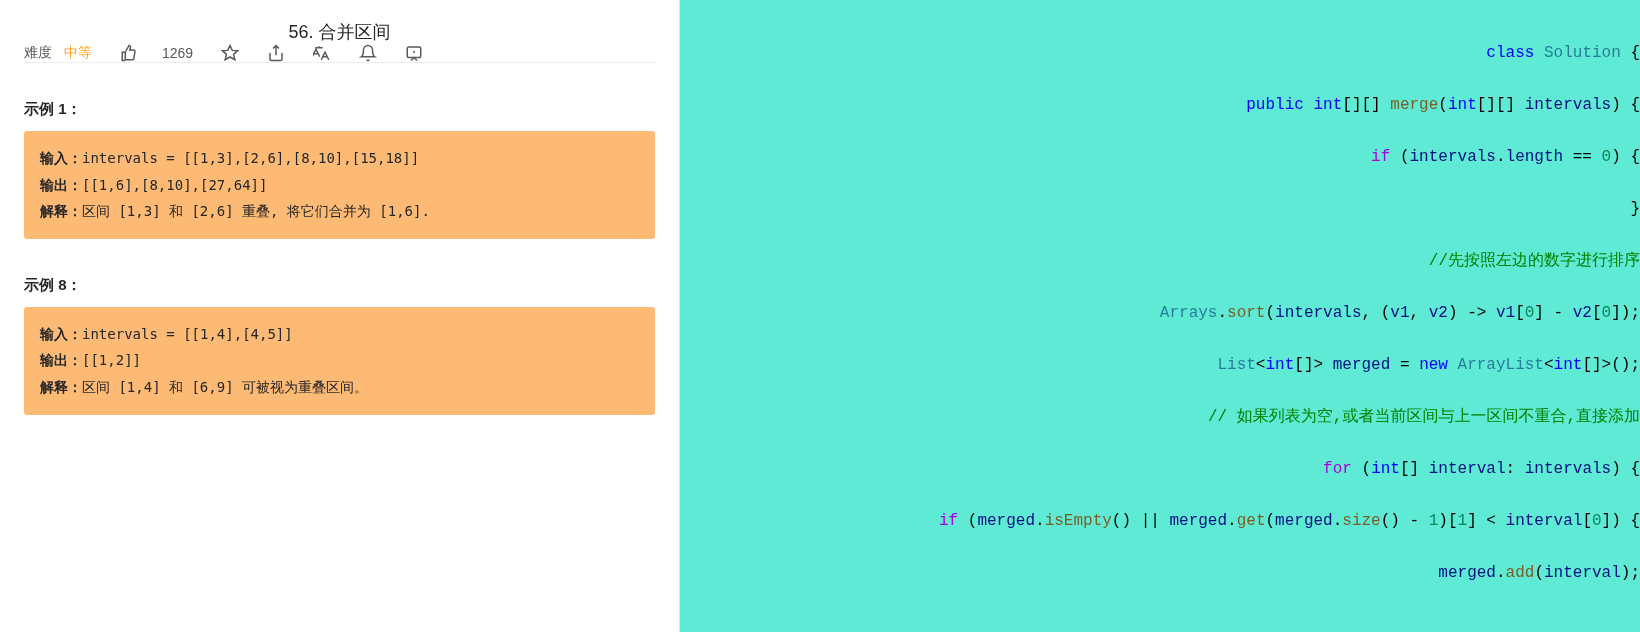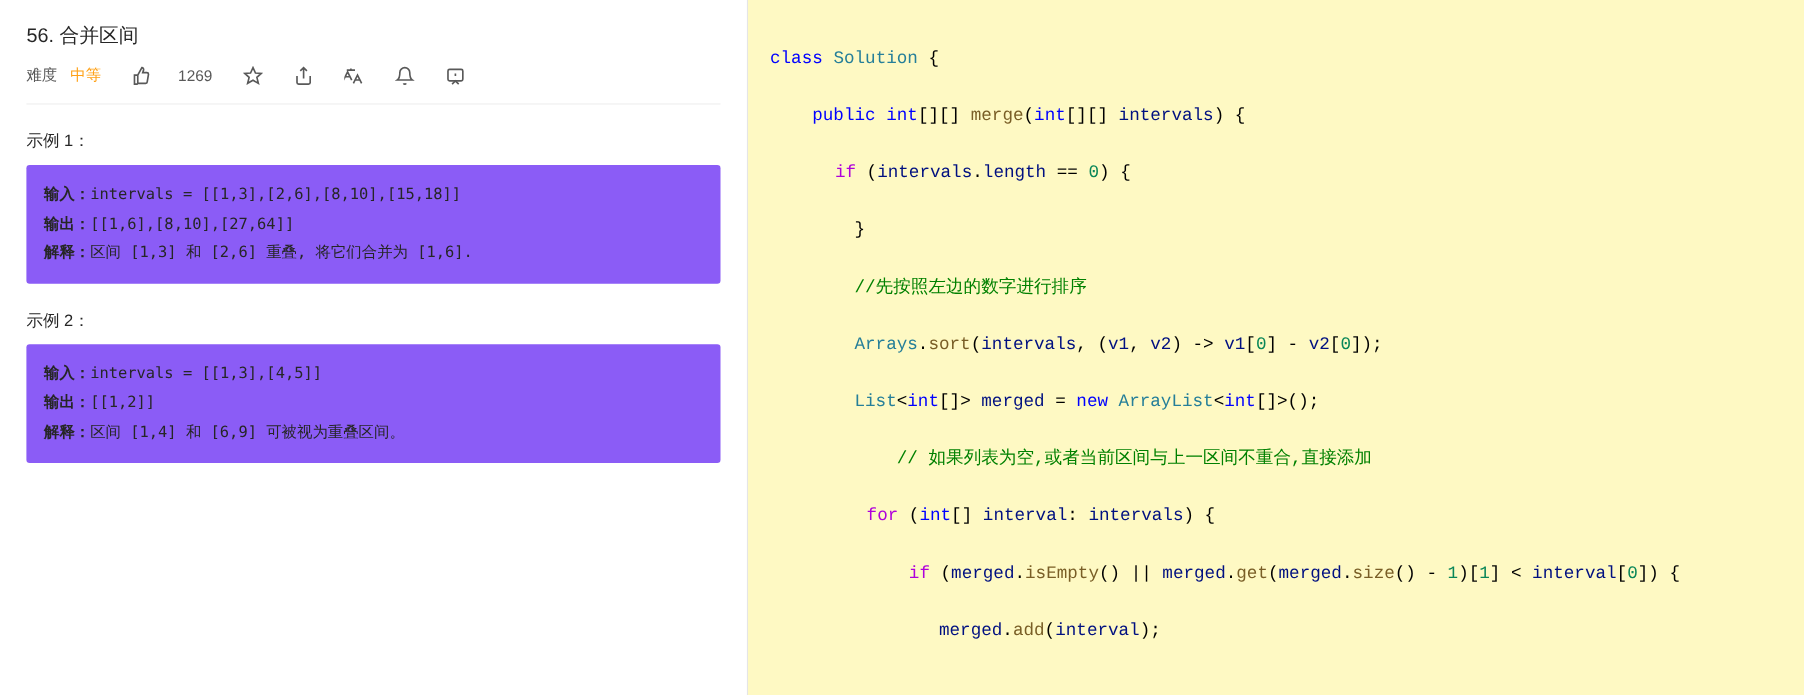--- a/index.html
+++ b/index.html
@@ -13,32 +13,32 @@
     }
     .left-panel {
       width: 680px;
       padding: 20px 24px;
       overflow-y: auto;
       border-right: 1px solid #e5e5e5;
     }
     .right-panel {
       flex: 1;
       overflow: auto;
-      background: #fef9c3;
+      background: #5eead4;
+      text-align: right;
     }
     .problem-title {
       font-size: 18px;
       font-weight: 500;
-      margin-bottom: 16px;
+      text-align: center;
     }
     .problem-meta {
       display: flex;
       align-items: flex-start;
       gap: 28px;
-      padding-bottom: 16px;
       border-bottom: 1px solid #eee;
       margin-bottom: 18px;
       font-size: 14px;
       color: #595959;
     }
     .difficulty-label { color: #595959; }
     .difficulty-value { color: #ffa116; margin-left: 8px; }
     .likes { display: flex; align-items: center; gap: 24px; }
     .icon-btn {
       width: 18px;
@@ -59,26 +59,26 @@
     .inline-code {
       font-family: "SFMono-Regular", Consolas, Menlo, monospace;
       background: #f7f7f7;
       padding: 2px 6px;
       border-radius: 3px;
       color: #595959;
       font-size: 14px;
     }
     .example-title {
       font-size: 15px;
-      font-weight: 400;
-      margin-top: 24px;
+      font-weight: 700;
+      margin-top: 37px;
       margin-bottom: 12px;
     }
     .example-block {
-      background: #8b5cf6;
+      background: #fdba74;
       border-radius: 3px;
       padding: 14px 16px;
       font-family: "SFMono-Regular", Consolas, Menlo, monospace;
       font-size: 14px;
       line-height: 1.9;
       color: #262626;
       margin-bottom: 8px;
     }
     .example-block .label { font-weight: 600; }
     
@@ -148,23 +148,23 @@
   </div>
 
 
   <div class="example-title">示例 1：</div>
   <div class="example-block">
     <div><span class="label">输入：</span><span>intervals = [[1,3],[2,6],[8,10],[15,18]]</span></div>
     <div><span class="label">输出：</span><span>[[1,6],[8,10],[27,64]]</span></div>
     <div><span class="label">解释：</span><span>区间 [1,3] 和 [2,6] 重叠, 将它们合并为 [1,6].</span></div>
   </div>
 
-  <div class="example-title">示例 2：</div>
+  <div class="example-title">示例 8：</div>
   <div class="example-block">
-    <div><span class="label">输入：</span><span>intervals = [[1,3],[4,5]]</span></div>
+    <div><span class="label">输入：</span><span>intervals = [[1,4],[4,5]]</span></div>
     <div><span class="label">输出：</span><span>[[1,2]]</span></div>
     <div><span class="label">解释：</span><span>区间 [1,4] 和 [6,9] 可被视为重叠区间。</span></div>
   </div>
 </div>
 
 <div class="right-panel">
   <div class="code-editor">
 <div class="code-line"><span class="tok-keyword">class</span> <span class="tok-type">Solution</span> <span class="tok-op">{</span></div>
 <div class="code-line">    <span class="tok-keyword">public</span> <span class="tok-keyword">int</span><span class="tok-op">[][]</span> <span class="tok-method">merge</span><span class="tok-op">(</span><span class="tok-keyword">int</span><span class="tok-op">[][]</span> <span class="tok-var">intervals</span><span class="tok-op">) {</span></div>
 <div class="code-line">     <span class="tok-keyword2">if</span> <span class="tok-op">(</span><span class="tok-var">intervals</span><span class="tok-op">.</span><span class="tok-var">length</span> <span class="tok-op">==</span> <span class="tok-num">0</span><span class="tok-op">) {</span></div>

